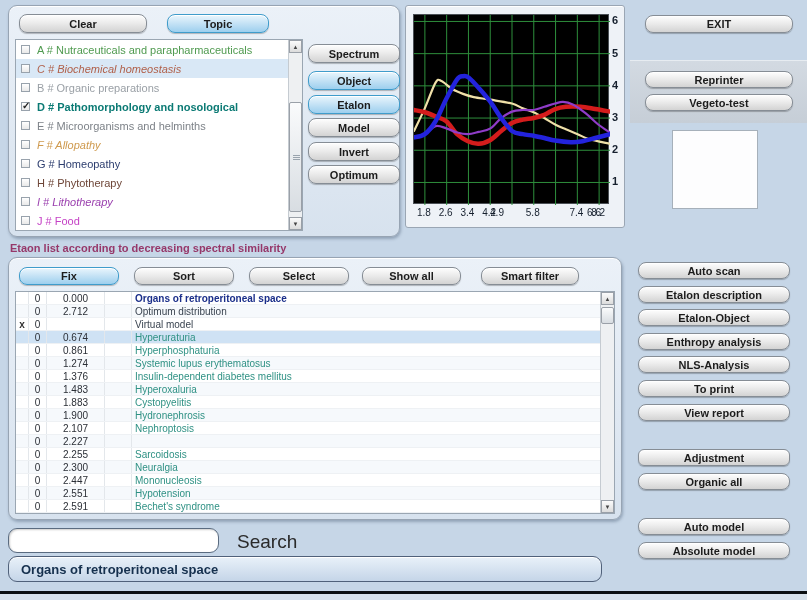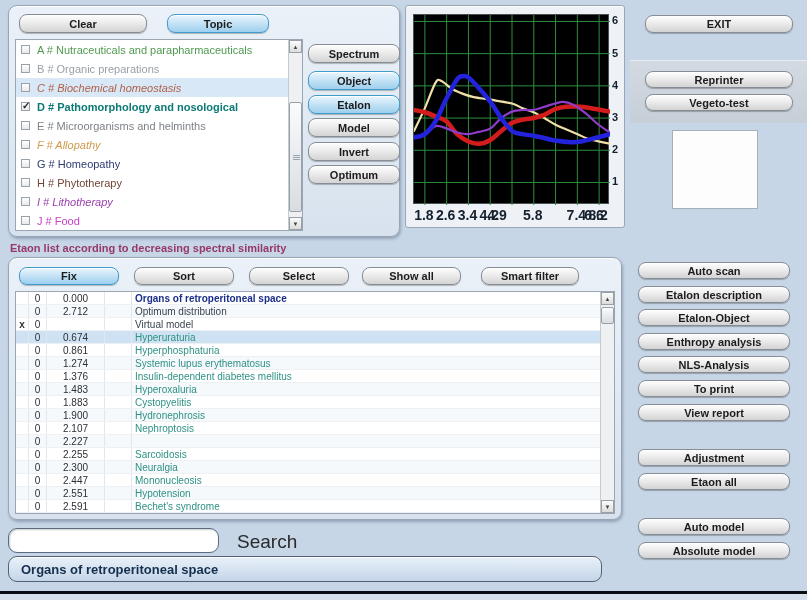--- a/index.html
+++ b/index.html
@@ -43,21 +43,21 @@
   .sb-grip { position:absolute; left:3px; width:7px; height:1px; background:#9aa4ae;
              box-shadow:0 2px 0 #9aa4ae, 0 4px 0 #9aa4ae; }
 
   
   .chart-panel { position:absolute; left:405px; top:5px; width:220px; height:223px;
                  background:#eef2f7; border:1px solid #9aa6b4; border-radius:3px;
                  box-shadow: inset 0 1px 0 #fff; }
   .plot { position:absolute; left:7px; top:8px; width:196px; height:190px;
           background:#000; border:1px solid #4a4f55; }
   .xtick { position:absolute; top:201px; width:26px; text-align:center;
-           font-size:14px; font-weight:bold; color:#16202e; }
+           font-size:10px; font-weight:normal; color:#16202e; }
   .ytick { position:absolute; left:206px; font-size:11px; font-weight:bold; color:#16202e; }
 
   
   .heading { position:absolute; left:10px; top:242px; font-size:11px; font-weight:600;
              color:#96386a; }
   .t-list { position:absolute; left:6px; top:33px; width:600px; height:223px; background:#fff;
             border:1px solid #9aa6b2; overflow:hidden; }
   .t-row { display:grid; grid-template-columns:13px 18px 58px 27px auto; height:13px;
            align-items:center; font-size:10px; border-bottom:1px solid #eef1f4; cursor:default; }
   .t-row:nth-child(even) { background:#f6f9fc; }
@@ -96,27 +96,27 @@
   <div class="panel" style="left:8px; top:5px; width:392px; height:232px;">
     <div class="btn" style="left:10px; top:8px; width:128px; height:19px;">Clear</div>
     <div class="btn blue" style="left:158px; top:8px; width:102px; height:19px;">Topic</div>
 
     <div class="list-box" style="left:6px; top:33px; width:288px; height:192px;">
       <div id="cat-rows">
           <div class="cat-row">
             <span class="checkbox"></span>
             <span style="color: rgb(79, 154, 79);">A # Nutraceuticals and parapharmaceuticals</span>
           </div>
+          <div class="cat-row selected">
+            <span class="checkbox"></span>
+            <span style="color: rgb(176, 96, 74); font-style: italic;">C # Biochemical homeostasis</span>
+          </div>
           <div class="cat-row">
             <span class="checkbox"></span>
             <span style="color: rgb(154, 160, 166);">B # Organic preparations</span>
-          </div>
-          <div class="cat-row selected">
-            <span class="checkbox"></span>
-            <span style="color: rgb(176, 96, 74); font-style: italic;">C # Biochemical homeostasis</span>
           </div>
           <div class="cat-row">
             <span class="checkbox checked"></span>
             <span style="color: rgb(11, 122, 116); font-weight: bold;">D # Pathomorphology and nosological</span>
           </div>
           <div class="cat-row">
             <span class="checkbox"></span>
             <span style="color: rgb(125, 130, 136);">E # Microorganisms and helminths</span>
           </div>
           <div class="cat-row">
@@ -351,21 +351,21 @@
 
   <div id="right-actions">
       <div class="btn" style="left: 638px; top: 262px; width: 152px; height: 17px;">Auto scan</div>
       <div class="btn" style="left: 638px; top: 286px; width: 152px; height: 17px;">Etalon description</div>
       <div class="btn" style="left: 638px; top: 309px; width: 152px; height: 17px;">Etalon-Object</div>
       <div class="btn" style="left: 638px; top: 333px; width: 152px; height: 17px;">Enthropy analysis</div>
       <div class="btn" style="left: 638px; top: 356px; width: 152px; height: 17px;">NLS-Analysis</div>
       <div class="btn" style="left: 638px; top: 380px; width: 152px; height: 17px;">To print</div>
       <div class="btn" style="left: 638px; top: 404px; width: 152px; height: 17px;">View report</div>
       <div class="btn" style="left: 638px; top: 449px; width: 152px; height: 17px; border-radius: 6px;">Adjustment</div>
-      <div class="btn" style="left: 638px; top: 473px; width: 152px; height: 17px;">Etaon all</div>
+      <div class="btn" style="left: 638px; top: 473px; width: 152px; height: 17px;">Organic all</div>
       <div class="btn" style="left: 638px; top: 518px; width: 152px; height: 17px;">Auto model</div>
       <div class="btn" style="left: 638px; top: 542px; width: 152px; height: 17px;">Absolute model</div>
     </div>
 
   <input class="search-input" type="text" value="" style="">
   <div class="search-label">Search</div>
   <div class="result-bar">
     <span>Organs of retroperitoneal space</span>
   </div>
 

